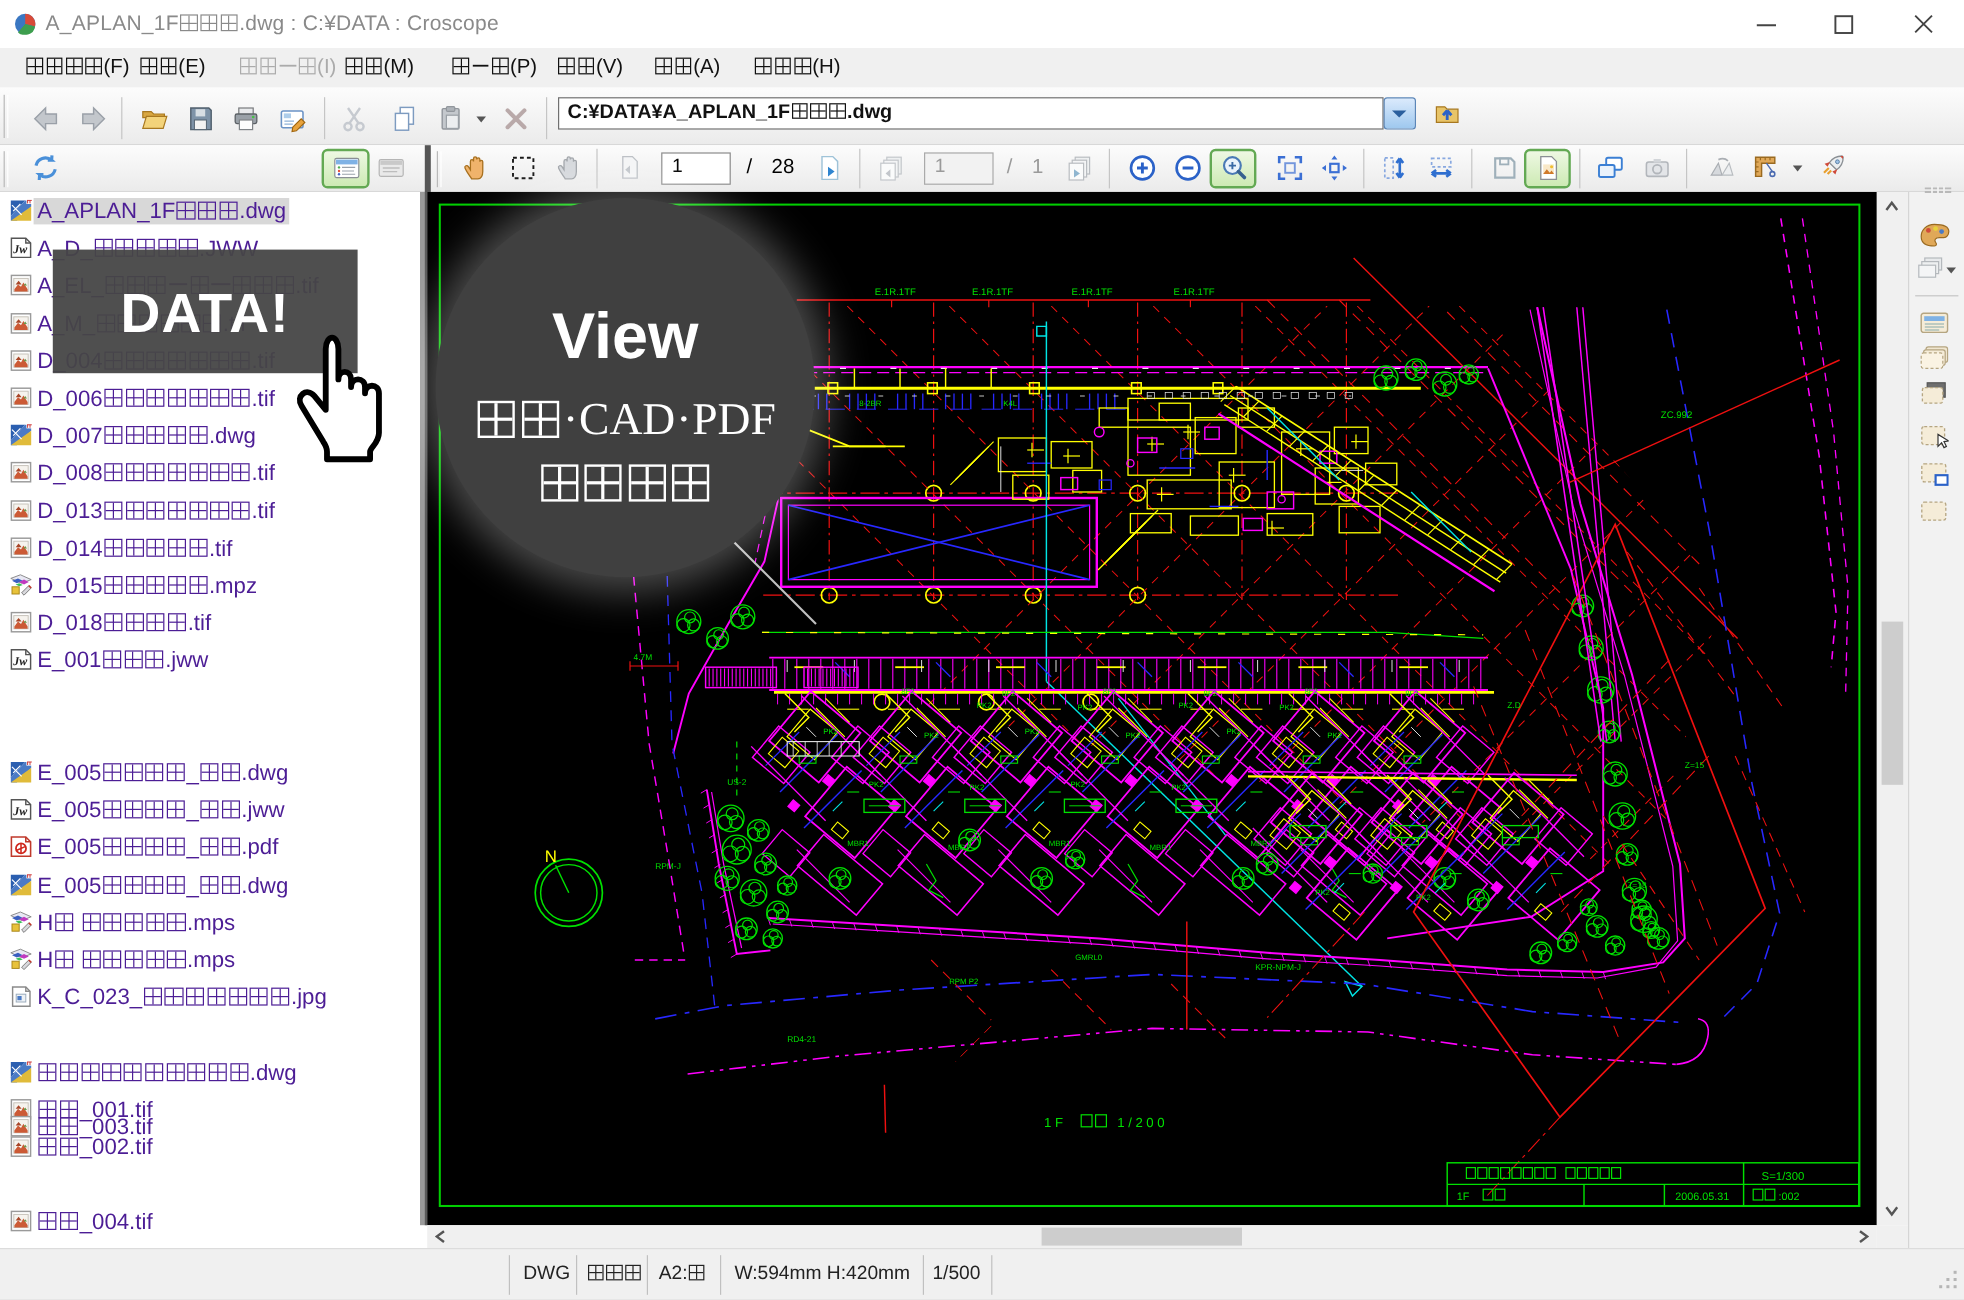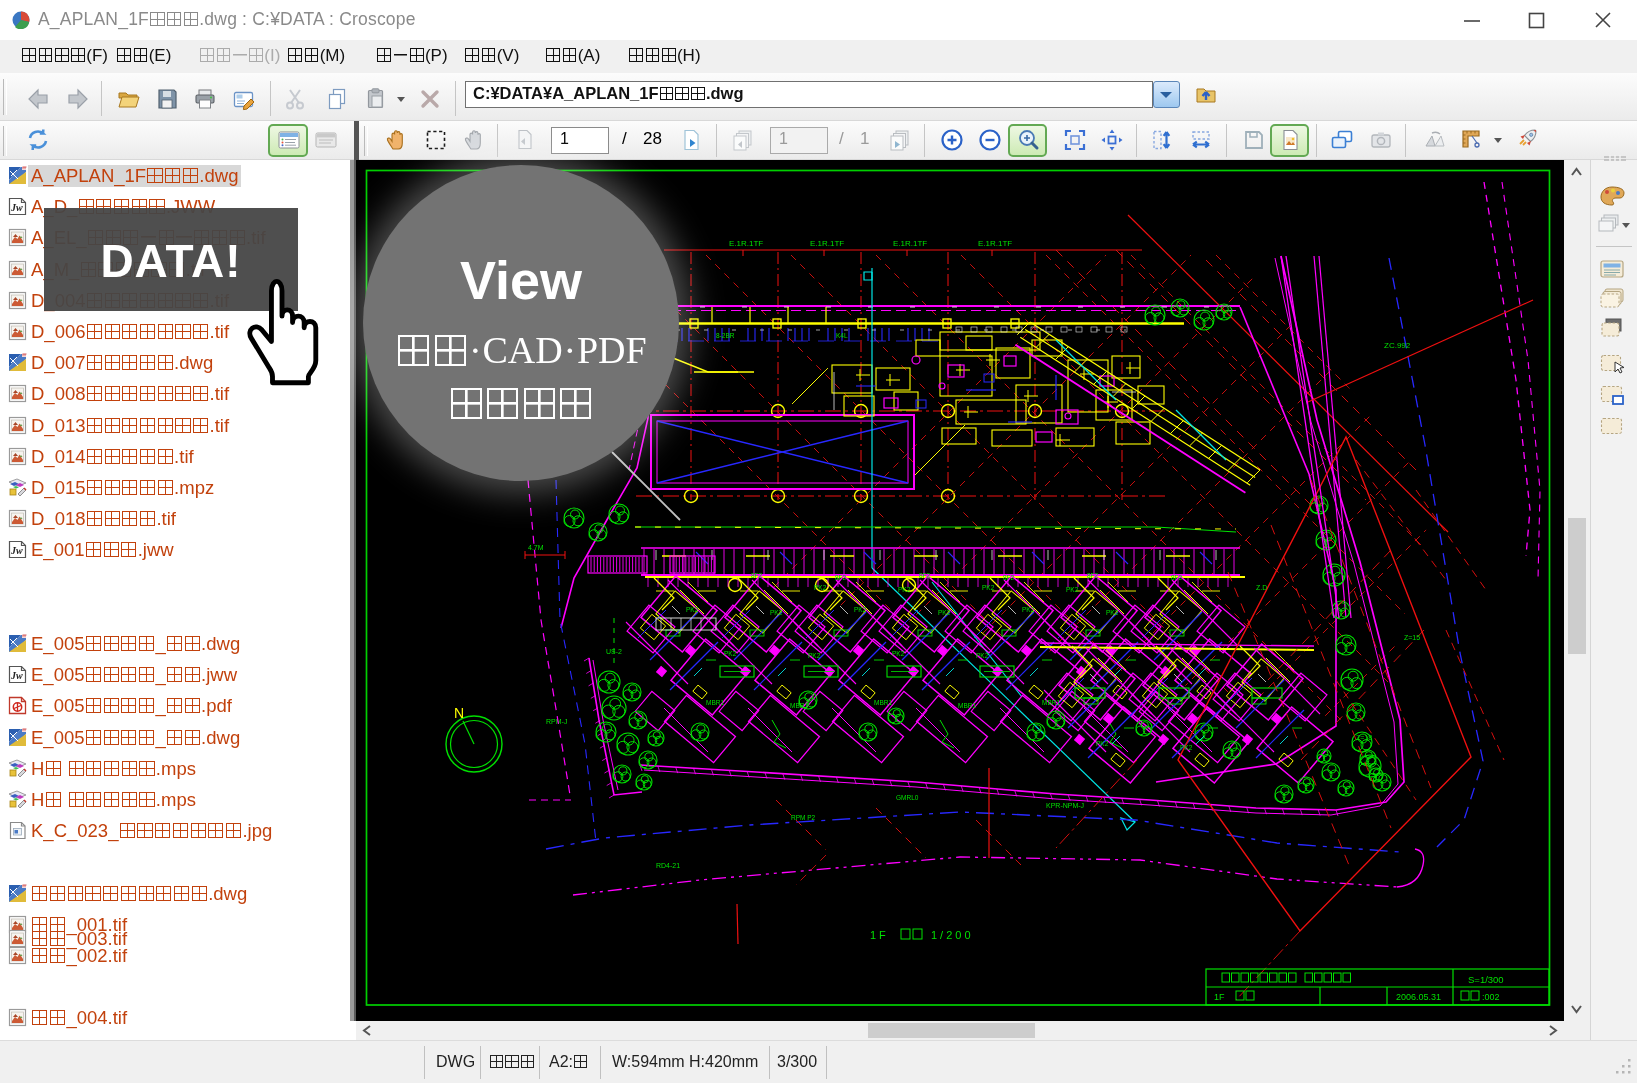--- a/index.html
+++ b/index.html
@@ -27,29 +27,29 @@
 .grip{width:4px;border-left:1px solid #b9b9b9;border-right:1px solid #fff;}
 .vsep{width:1px;background:#c5c5c5;}
 .ticon{position:absolute;}
 #addr{left:465px;top:81px;width:688px;height:27px;background:#fff;border:1px solid #707070;
  font-size:16.5px;font-weight:700;color:#111;padding:2px 0 0 7px;letter-spacing:0px;}
 .greenbtn{border:2px solid #63a953;border-radius:5px;background:linear-gradient(#eef8e3,#cdeab4);}
 .pgbox{background:#fff;border:1px solid #8a8a8a;font-size:16px;color:#000;padding-left:8px;padding-top:2px;}
 .pgbox.dis{background:#f2f2f2;border-color:#aaa;color:#9a9a9a;}
 
 #sidebar{left:0;top:160px;width:350px;height:880px;background:#fff;overflow:hidden;}
-.frow{position:absolute;left:0;width:350px;height:31px;font-size:18.5px;color:#c2410c;white-space:nowrap;}
+.frow{position:absolute;left:0;width:350px;height:31px;font-size:18.5px;color:#4c1d95;white-space:nowrap;}
 .frow .lbl{position:absolute;left:31px;top:3px;}
 .frow.sel .lbl{background:#d8d8d8;padding:0 3px;left:28px;}
 .frow svg{position:absolute;left:8px;top:4px;}
 #splitter{left:350px;top:160px;width:6px;height:861px;background:#9a9a9a;border-right:2px solid #5a5a5a;}
 
 #canvas{left:356px;top:160px;width:1208px;height:861px;background:#000;}
 
-#gcirc{left:363px;top:165px;width:316px;height:316px;border-radius:50%;background:#737373;
+#gcirc{left:363px;top:165px;width:316px;height:316px;border-radius:50%;background:#404040;
  box-shadow:0 0 34px 12px rgba(255,255,255,0.30);text-align:center;color:#fff;}
 #gcirc .l1{margin-top:84px;font-size:54px;font-weight:700;font-family:"Liberation Sans",sans-serif;}
 #gcirc .l2{margin-top:17px;font-size:38px;font-family:"Liberation Serif",serif;}
 #gcirc .l3{margin-top:9px;font-size:38px;font-family:"Liberation Serif",serif;}
 
 #click{left:44px;top:208px;width:254px;height:103px;background:rgba(70,70,70,0.95);
  color:#fff;font-size:46px;font-weight:700;text-align:center;padding-top:26px;letter-spacing:1px;}
 
 #hscroll{left:356px;top:1021px;width:1208px;height:19px;background:#f0f0f0;}
 #hthumb{left:512px;top:2px;width:167px;height:15px;background:#cdcdcd;}
@@ -1633,21 +1633,21 @@
 <div class="scell" style="left:424px"></div>
 <div class="scell" style="left:480px"></div>
 <div class="scell" style="left:539px"></div>
 <div class="scell" style="left:600px"></div>
 <div class="scell" style="left:769px"></div>
 <div class="scell" style="left:826px"></div>
 <span style="left:436px">DWG</span>
 <span style="left:489px"><b class="k"></b><b class="k"></b><b class="k"></b></span>
 <span style="left:549px">A2:<b class="k"></b></span>
 <span style="left:612px">W:594mm H:420mm</span>
-<span style="left:777px">3/300</span>
+<span style="left:777px">1/500</span>
 <svg class="abs" style="left:1614px;top:16px" width="20" height="24">
 <rect x="2" y="14" width="2.5" height="2.5" fill="#b5b5b5"></rect>
 <rect x="8" y="8" width="2.5" height="2.5" fill="#b5b5b5"></rect>
 <rect x="8" y="14" width="2.5" height="2.5" fill="#b5b5b5"></rect>
 <rect x="14" y="2" width="2.5" height="2.5" fill="#b5b5b5"></rect>
 <rect x="14" y="8" width="2.5" height="2.5" fill="#b5b5b5"></rect>
 <rect x="14" y="14" width="2.5" height="2.5" fill="#b5b5b5"></rect>
 </svg>
 </div>
 </body></html>

